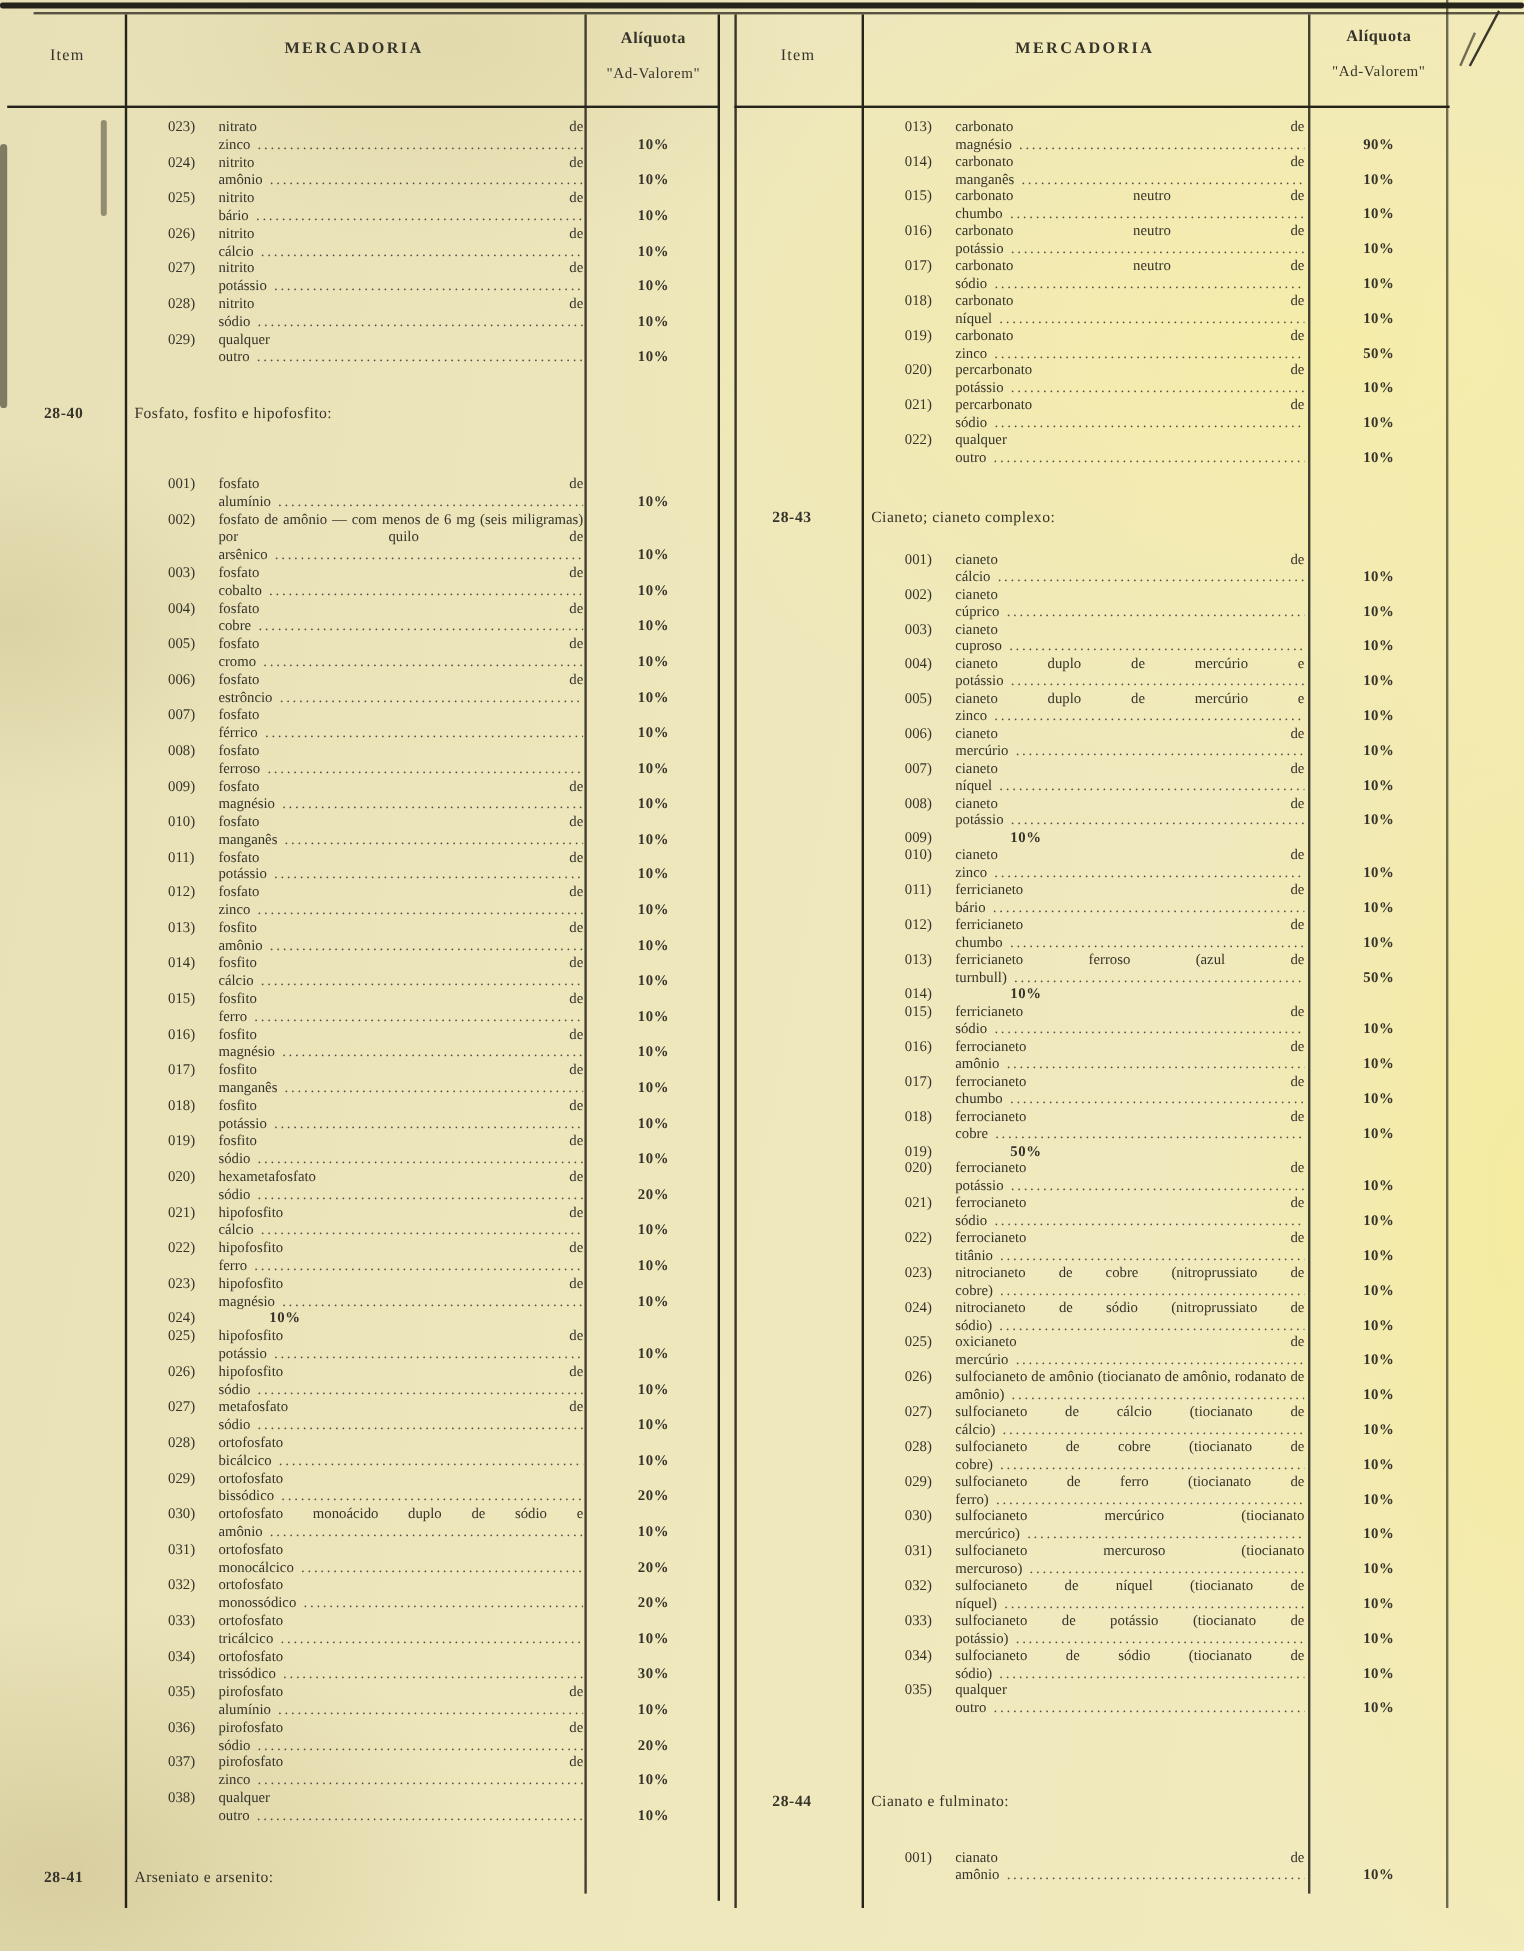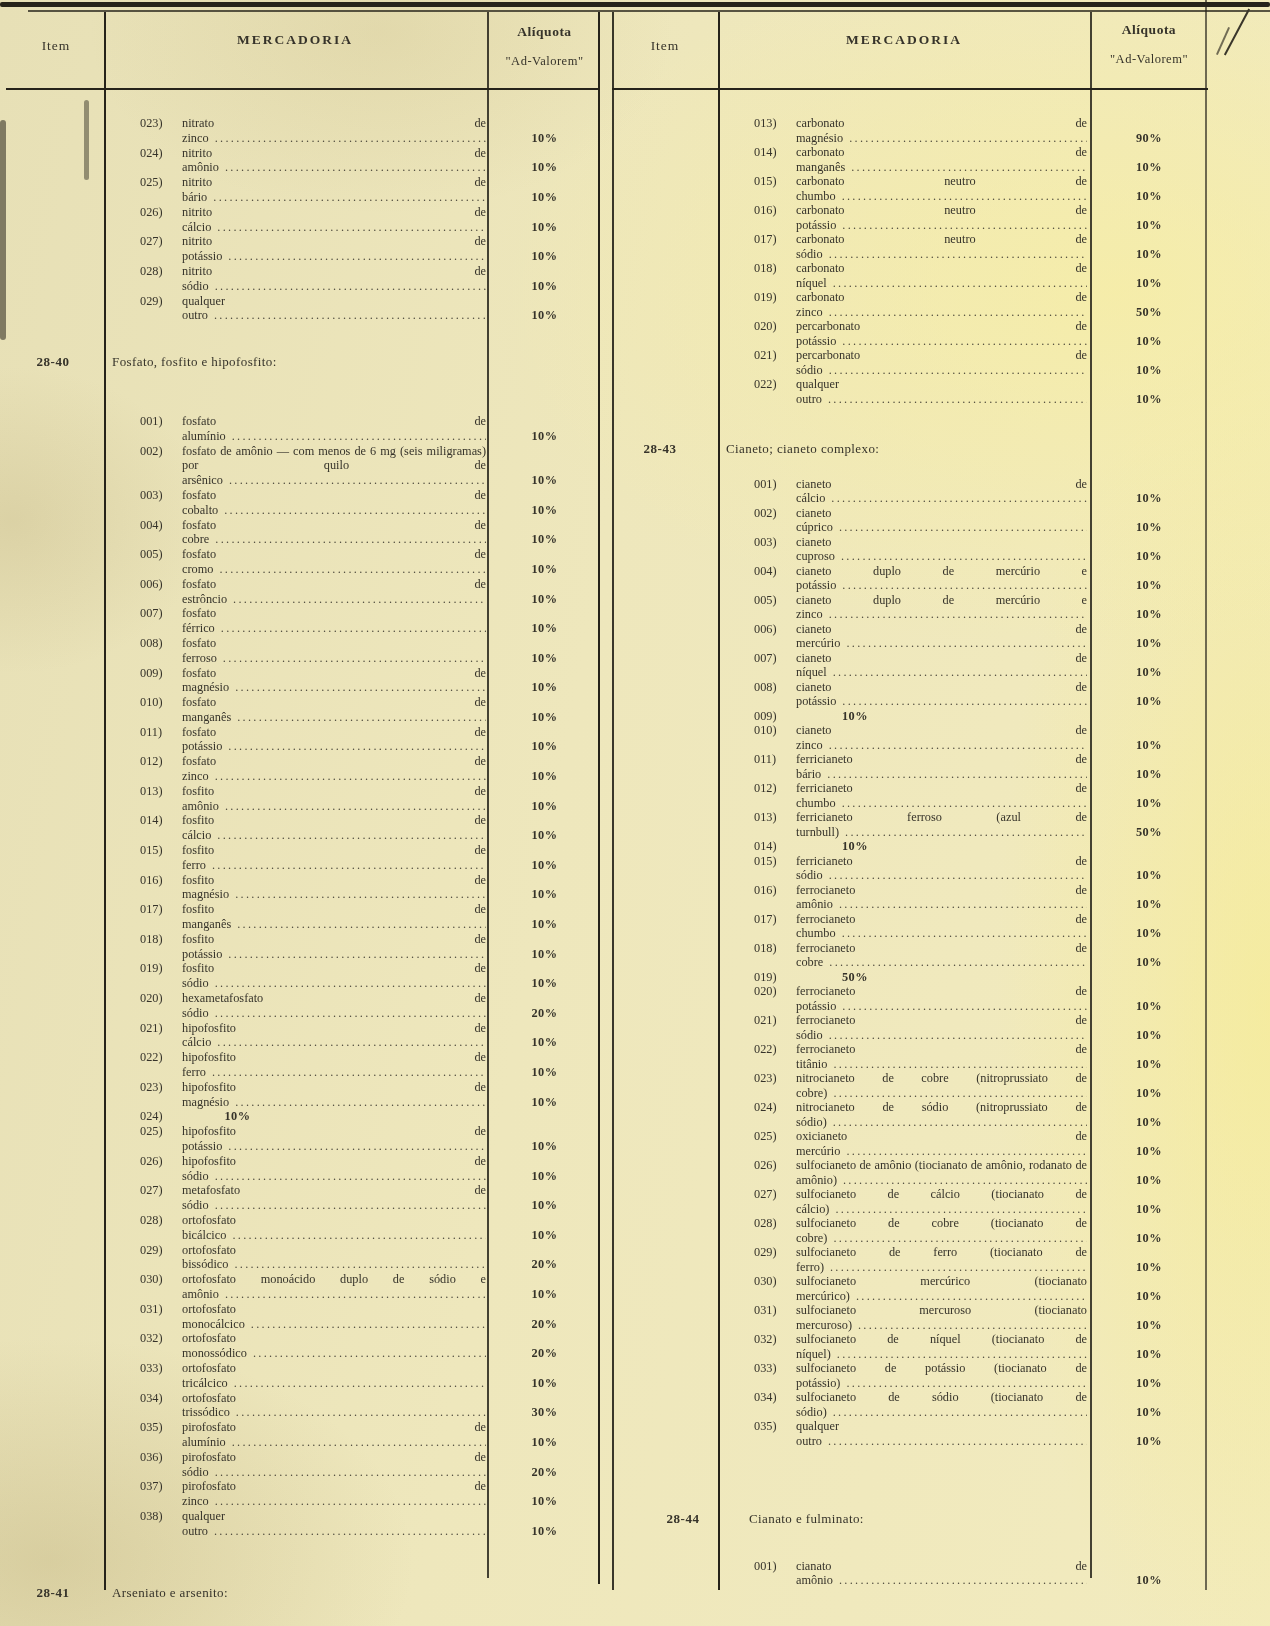--- a/index.html
+++ b/index.html
@@ -43,43 +43,43 @@
   .t-right .hdr-item{left:0;width:106px;}
   .hdr-merc{top:32px;text-align:center;font-weight:bold;letter-spacing:2px;}
   .t-left  .hdr-merc{left:96px;width:382px;}
   .t-right .hdr-merc{left:106px;width:372px;}
   .hdr-aliq1{font-weight:bold;text-align:center;letter-spacing:.5px;}
   .hdr-aliq2{text-align:center;letter-spacing:.5px;font-size:12.5px;}
   .t-left  .hdr-aliq1{top:24px;left:481px;width:111px;}
   .t-left  .hdr-aliq2{top:54px;left:481px;width:111px;}
   .t-right .hdr-aliq1{top:22px;left:478px;width:118px;}
   .t-right .hdr-aliq2{top:52px;left:478px;width:118px;}
-  .content{position:absolute;top:108px;font-size:12.3px;}
+  .content{position:absolute;top:90px;font-size:12.3px;}
   .t-left  .content{left:96px;width:496px;line-height:14.8px;padding-top:8px;}
   .t-right .content{left:106px;width:490px;line-height:14.5px;padding-top:8px;}
   .section{position:relative;}
   .sec-head{position:relative;padding-left:8px;font-size:13px;letter-spacing:.4px;}
   .item-no{position:absolute;font-weight:bold;text-align:center;letter-spacing:.5px;}
   .t-left  .item-no{left:-96px;width:90px;}
   .t-right .item-no{left:-106px;width:96px;text-align:center;}
   .entry{display:flex;align-items:flex-start;padding-left:36px;}
   .code{flex:0 0 42px;white-space:nowrap;}
   .desc{flex:1 1 auto;min-width:0;overflow:hidden;text-align:justify;margin-right:3px;}
   .nm::after{
     content:"....................................................................................................................................................";
     letter-spacing:2.3px;margin-left:6px;opacity:.85;
   }
   .rate{text-align:center;font-weight:bold;align-self:flex-end;white-space:nowrap;letter-spacing:.5px;}
   .t-left  .rate{flex:0 0 111px;}
   .t-right .rate{flex:0 0 118px;}
   
   .t-left  .s1{margin-top:32px;}  .t-left  .s1 .sec-head{margin-bottom:44px;}
-  .t-left  .s2{margin-top:47px;}  .t-left  .s2 .sec-head{margin-bottom:20px;}
+  .t-left  .s2{margin-top:36px;}  .t-left  .s2 .sec-head{margin-bottom:20px;}
   .t-right .s1{margin-top:36px;}  .t-right .s1 .sec-head{margin-bottom:20px;}
-  .t-right .s2{margin-top:64px;}  .t-right .s2 .sec-head{margin-bottom:32px;margin-left:23px;}
+  .t-right .s2{margin-top:64px;}  .t-right .s2 .sec-head{margin-bottom:32px;}
 </style>
 </head>
 <body>
 
 <div class="page" style="--ink: #36332a;">
 
   <div class="hrule rule-top-1"></div>
   <div class="hrule rule-top-2"></div>
   <div class="hrule rule-hdr-l"></div>
   <div class="hrule rule-hdr-r"></div>

